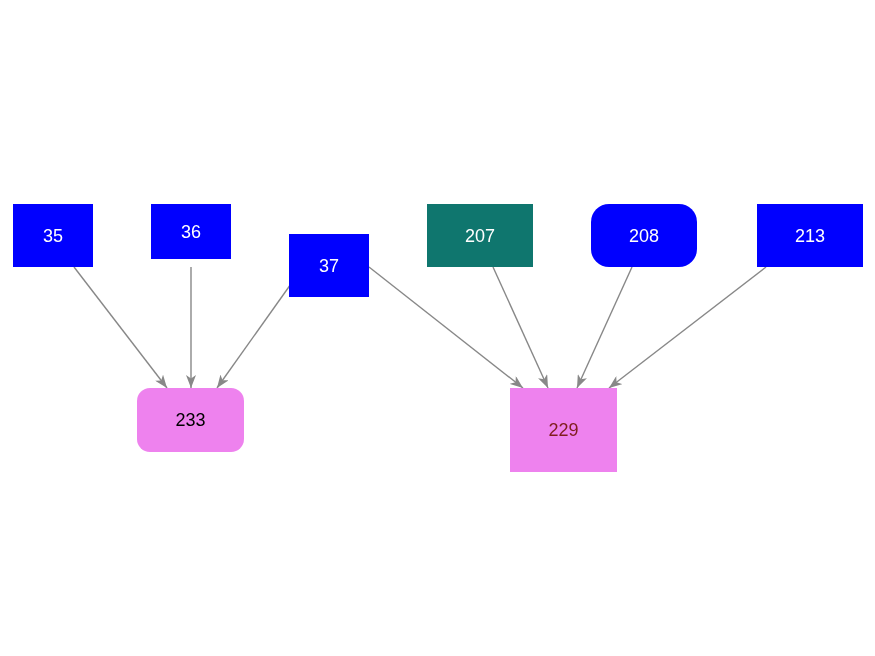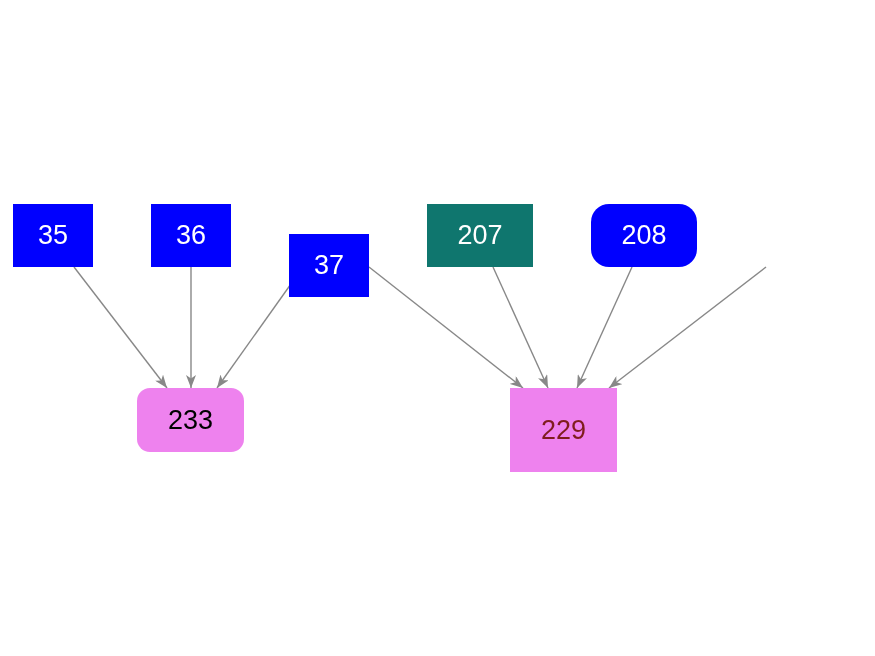--- a/index.html
+++ b/index.html
@@ -19,21 +19,21 @@
     position: absolute;
     left: 0;
     top: 0;
     pointer-events: none;
   }
   .node {
     position: absolute;
     display: flex;
     align-items: center;
     justify-content: center;
-    font-size: 27px;
+    font-size: 18px;
     line-height: 1;
     user-select: none;
   }
 </style>
 </head>
 <body>
 
 <div id="canvas" style="width: 875px; height: 656px; background: rgb(255, 255, 255);">
   <svg id="edge-layer" width="875" height="656" viewBox="0 0 875 656">
     <defs>
@@ -45,31 +45,34 @@
       <line x1="191" y1="267" x2="191" y2="388" stroke="#888888" stroke-width="1.4" marker-end="url(#arrowhead)"></line>
       <line x1="303" y1="267" x2="217" y2="388" stroke="#888888" stroke-width="1.4" marker-end="url(#arrowhead)"></line>
       <line x1="369" y1="267" x2="523" y2="388" stroke="#888888" stroke-width="1.4" marker-end="url(#arrowhead)"></line>
       <line x1="493" y1="267" x2="548" y2="388" stroke="#888888" stroke-width="1.4" marker-end="url(#arrowhead)"></line>
       <line x1="632" y1="267" x2="577" y2="388" stroke="#888888" stroke-width="1.4" marker-end="url(#arrowhead)"></line>
       <line x1="766" y1="267" x2="609" y2="388" stroke="#888888" stroke-width="1.4" marker-end="url(#arrowhead)"></line>
     </svg>
 <div class="node" style="left: 13px; top: 204px; width: 80px; height: 63px; background: rgb(0, 0, 255); color: rgb(255, 255, 255);">
       <span>35</span>
     </div>
-    <div class="node" style="left: 151px; top: 204px; width: 80px; height: 63px; background: rgb(0, 0, 255); color: rgb(255, 255, 255);">
+    <div class="node" style="left: 151px; top: 204px; width: 80px; height: 55px; background: rgb(0, 0, 255); color: rgb(255, 255, 255);">
       <span>36</span>
     </div>
     <div class="node" style="left: 289px; top: 204px; width: 80px; height: 63px; background: rgb(0, 0, 255); color: rgb(255, 255, 255); margin-top: 30px;">
       <span>37</span>
     </div>
     <div class="node" style="left: 427px; top: 204px; width: 106px; height: 63px; background: #0f766e; color: rgb(255, 255, 255);">
       <span>207</span>
     </div>
     <div class="node" style="left: 591px; top: 204px; width: 106px; height: 63px; background: rgb(0, 0, 255); color: rgb(255, 255, 255); border-radius: 18px;">
       <span>208</span>
     </div>
+    <div class="node" style="left: 757px; top: 204px; width: 106px; height: 63px; background: rgb(0, 0, 255); color: rgb(255, 255, 255);">
+      <span>213</span>
+    </div>
     <div class="node" style="left: 137px; top: 388px; width: 107px; height: 64px; background: rgb(238, 130, 238); color: rgb(0, 0, 0); border-radius: 13px;">
       <span>233</span>
     </div>
     <div class="node" style="left: 510px; top: 388px; width: 107px; height: 84px; background: rgb(238, 130, 238); color: #7f1d1d;">
       <span>229</span>
     </div>
   </div>
 
 </body></html>

